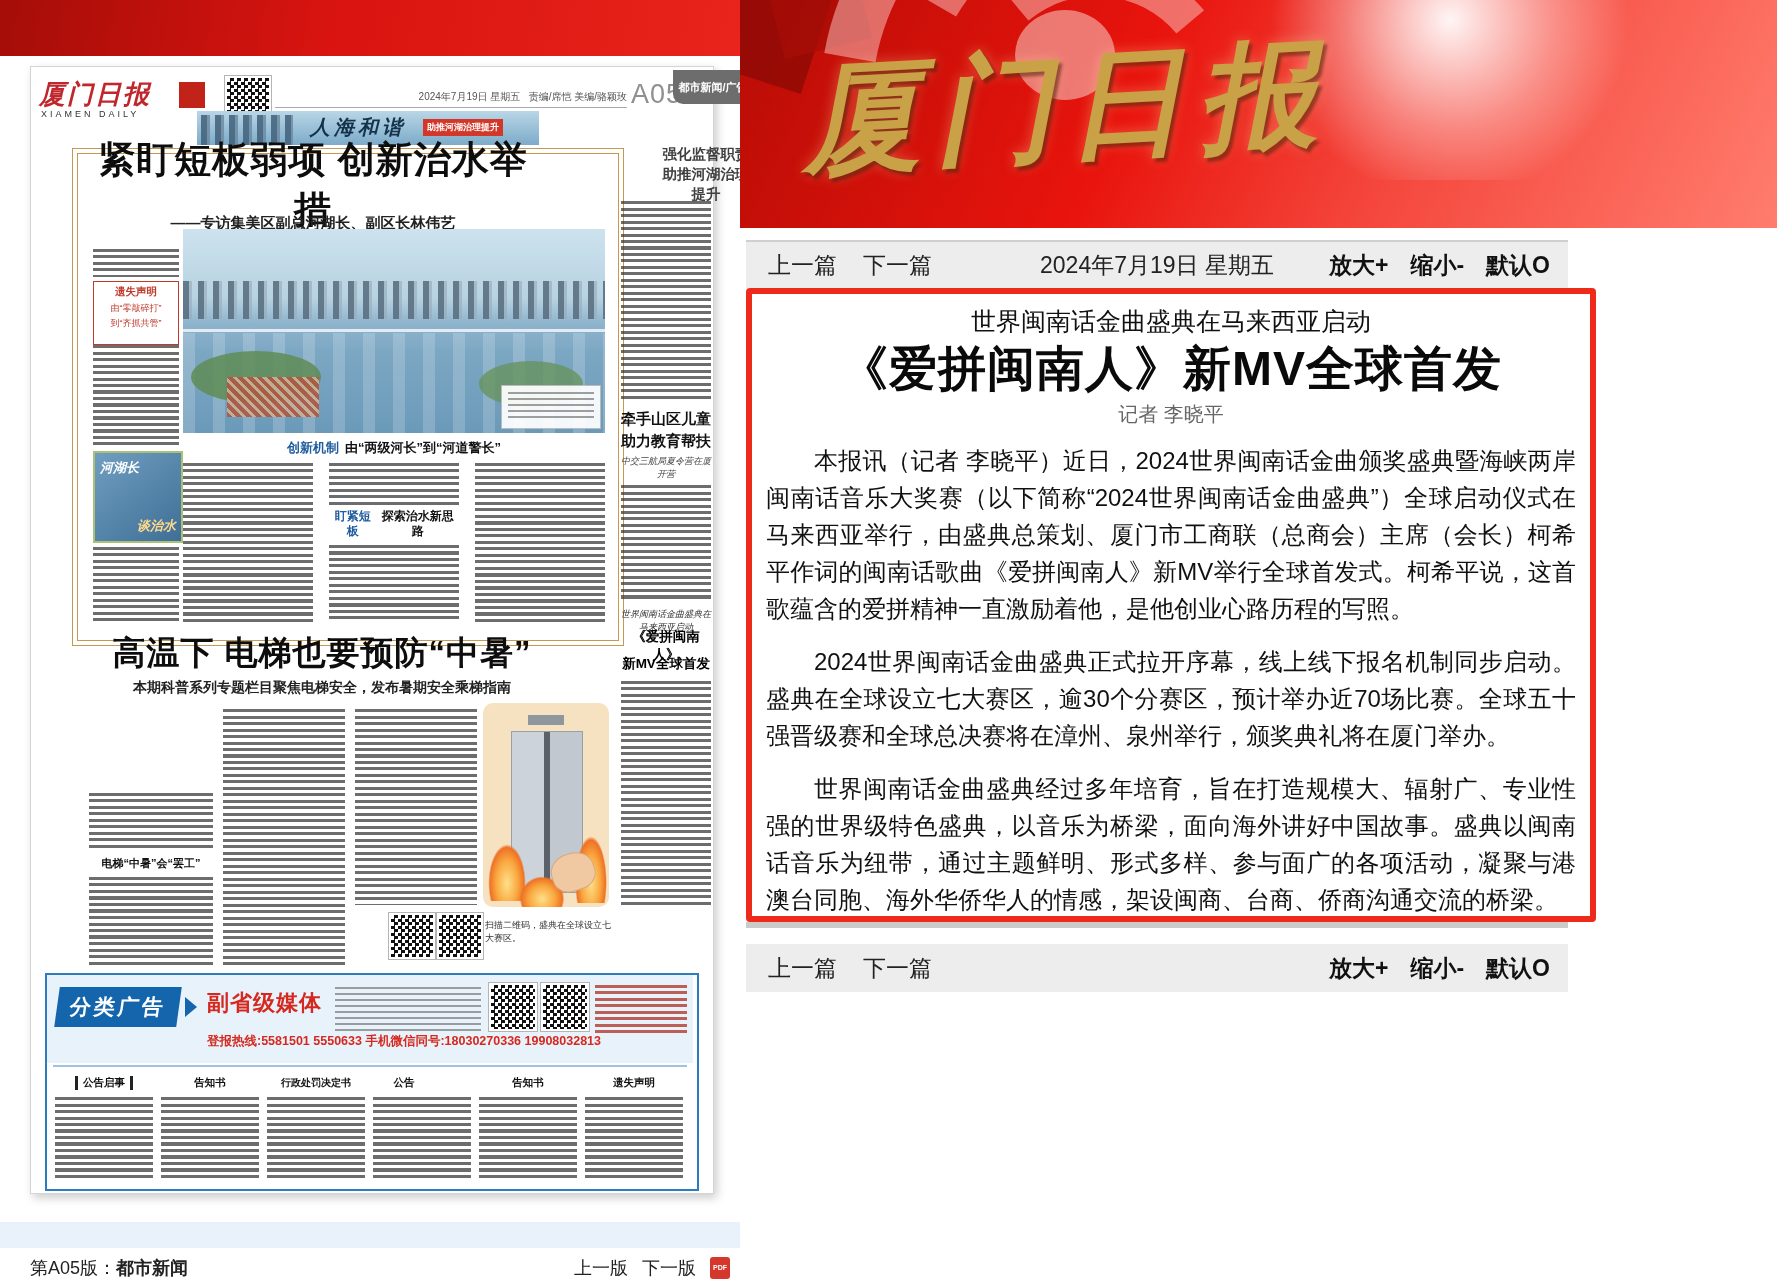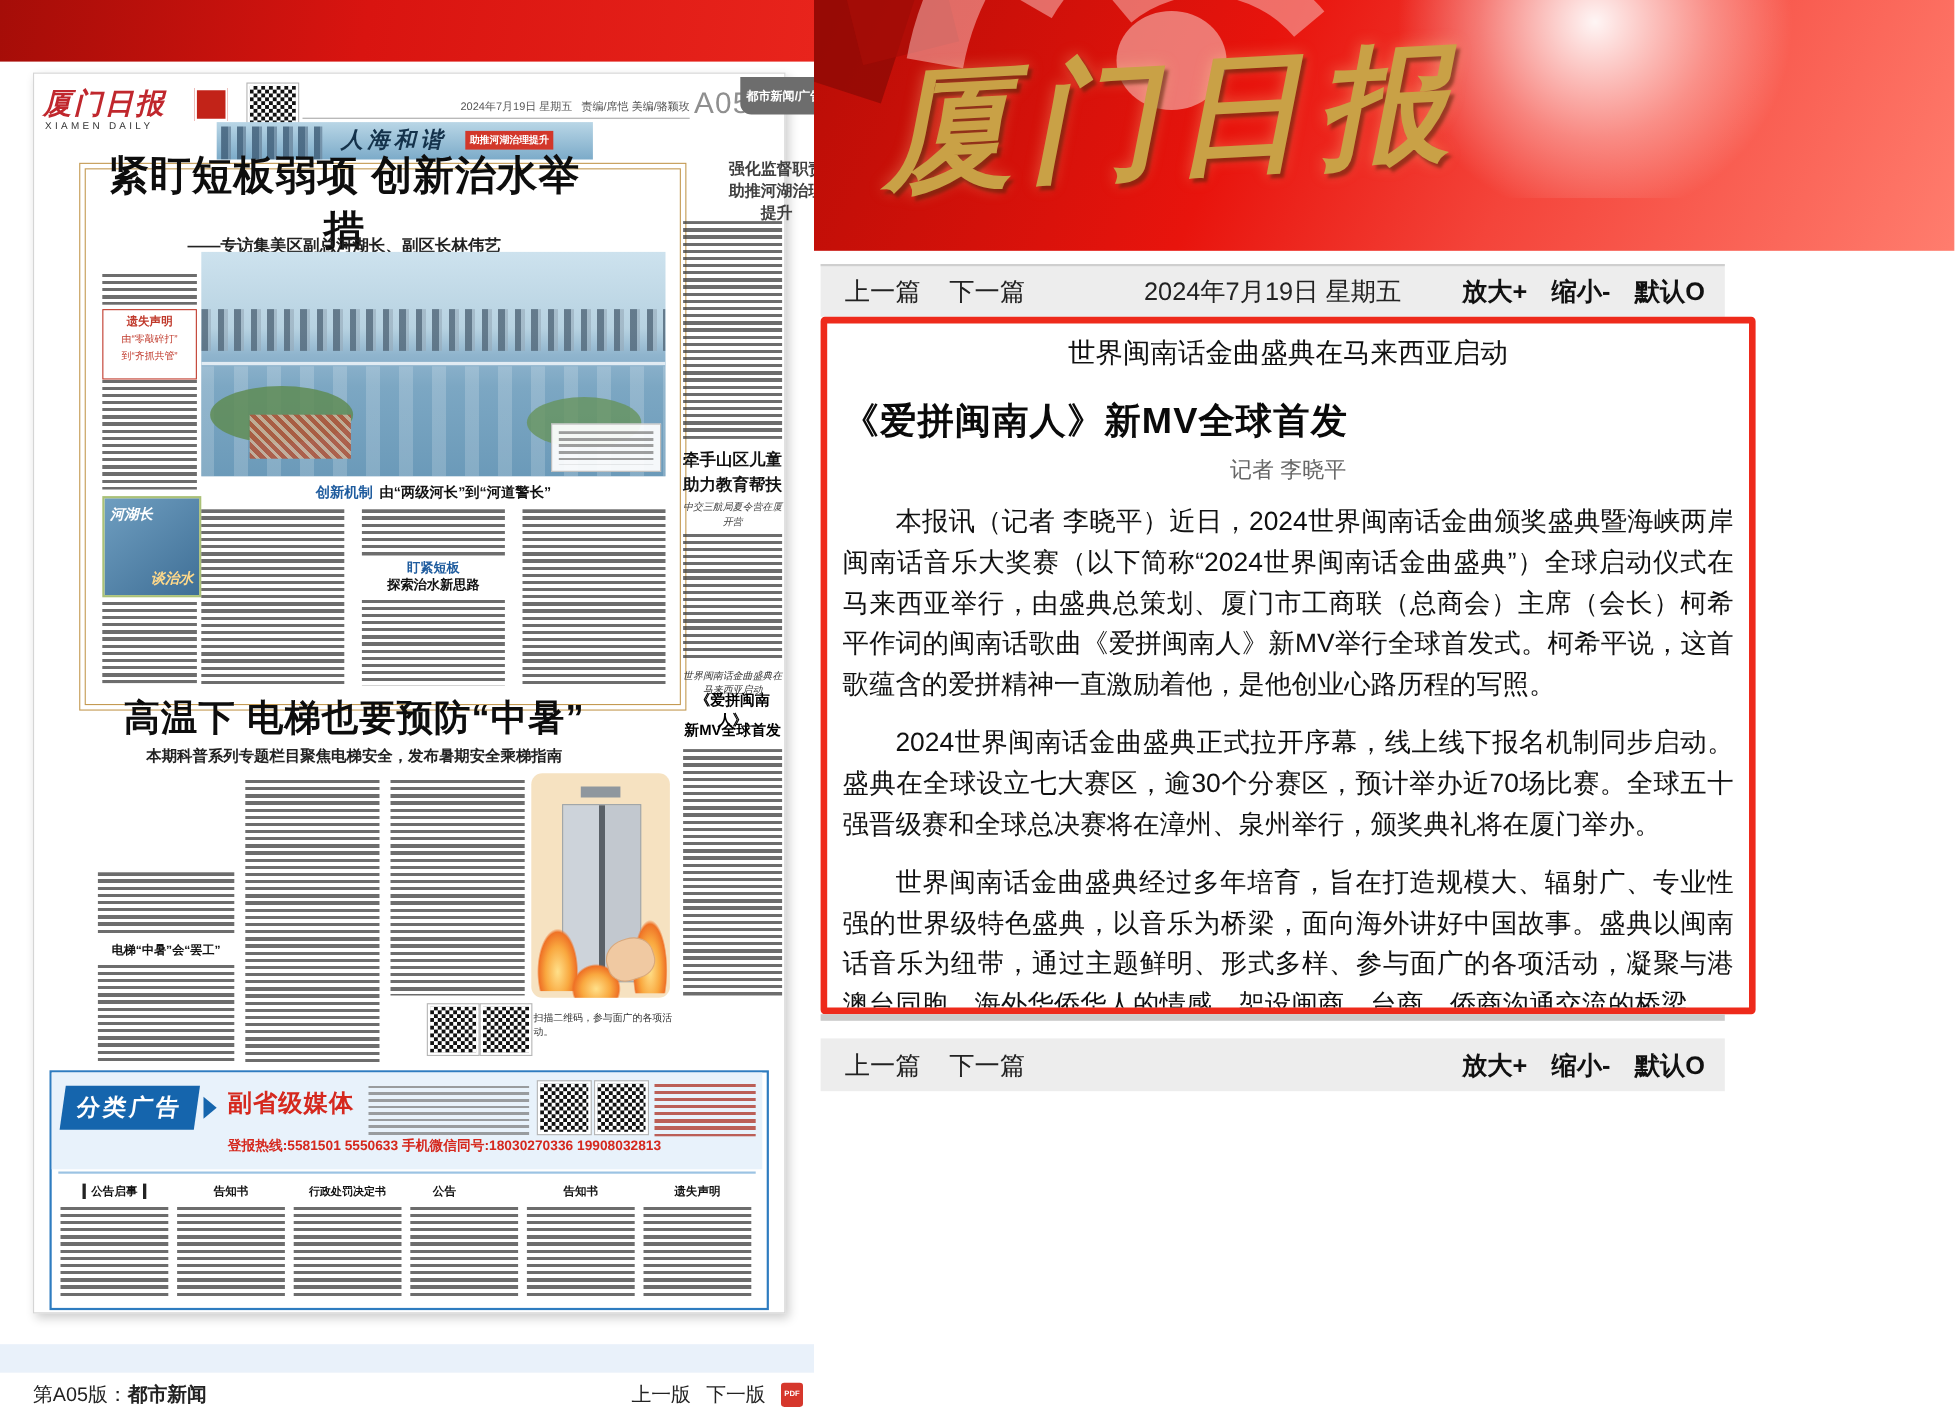--- a/index.html
+++ b/index.html
@@ -76,21 +76,21 @@
           <div class="abs stl" style="left:6px;top:6px;width:86px;height:30px;"></div>
         </div>
       </div>
 
       <div class="abs ctr" style="left:152px;top:372px;width:422px;height:18px;font-size:13px;font-weight:bold;gap:6px;">
         <span style="color:#1f5c9e;">创新机制</span>
         <span style="color:#111;">由“两级河长”到“河道警长”</span>
       </div>
       <div class="abs st" style="left:152px;top:396px;width:130px;height:160px;"></div>
       <div class="abs st" style="left:298px;top:396px;width:130px;height:42px;"></div>
-      <div class="abs ctr" style="left:298px;top:442px;width:130px;height:30px;flex-direction:column;font-size:12px;font-weight:bold;line-height:15px;">
+      <div class="abs ctr" style="left:298px;top:442px;width:130px;height:30px;flex-direction:row;font-size:12px;font-weight:bold;line-height:15px;">
         <span style="color:#1f5c9e;">盯紧短板</span>
         <span style="color:#111;">探索治水新思路</span>
       </div>
       <div class="abs st" style="left:298px;top:478px;width:130px;height:78px;"></div>
       <div class="abs st" style="left:444px;top:396px;width:130px;height:160px;"></div>
 
       <div class="abs ctr" style="left:590px;top:86px;width:90px;height:42px;flex-direction:column;font-size:14.5px;font-weight:900;color:#404040;line-height:20px;margin-left:40px;">
         <span>强化监督职责</span>
         <span>助推河湖治理提升</span>
       </div>
@@ -121,21 +121,21 @@
         <div class="abs" style="left:28px;top:28px;width:70px;height:160px;border:1px solid #98a0a8;background:linear-gradient(90deg,#cdd3da 0 46%,#5a6168 46% 54%,#c2c8cf 54%);"></div>
         <div class="abs" style="left:45px;top:12px;width:36px;height:10px;background:#8f979e;"></div>
         <div class="abs flame" style="left:-2px;top:118px;width:52px;height:80px;"></div>
         <div class="abs flame" style="left:86px;top:106px;width:44px;height:94px;"></div>
         <div class="abs flame" style="left:28px;top:160px;width:62px;height:46px;"></div>
         <div class="abs" style="left:68px;top:150px;width:42px;height:36px;background:#f0c9a2;border-radius:45% 45% 40% 40%;transform:rotate(-18deg);border:1px solid #d8a87c;"></div>
       </div>
 
       <div class="abs qr" style="left:358px;top:846px;width:42px;height:42px;"></div>
       <div class="abs qr" style="left:406px;top:846px;width:42px;height:42px;"></div>
-      <div class="abs" style="left:454px;top:852px;width:126px;height:32px;font-size:9px;color:#333;line-height:13px;">扫描二维码，参与面广的各项活动。</div>
+      <div class="abs" style="left:454px;top:852px;width:126px;height:32px;font-size:9px;color:#333;line-height:13px;">扫描二维码，盛典在全球设立七大赛区。</div>
 
       <div class="abs" style="left:14px;top:906px;width:650px;height:214px;border:2px solid #2e7cc0;background:#fff;">
         <div class="abs" style="left:0;top:0;width:646px;height:88px;background:#e8f2fb;"></div>
         <div class="abs ctr" style="left:10px;top:12px;width:122px;height:40px;background:#1565ad;color:#fff;font-size:21px;font-weight:900;letter-spacing:3px;transform:skewX(-8deg);">分类广告</div>
         <div class="abs" style="left:138px;top:22px;width:0;height:0;border-top:10px solid transparent;border-bottom:10px solid transparent;border-left:12px solid #1565ad;"></div>
         <div class="abs" style="left:160px;top:13px;font-size:22px;font-weight:900;color:#d5281e;letter-spacing:1px;">副省级媒体</div>
         <div class="abs stl" style="left:288px;top:12px;width:146px;height:46px;"></div>
         <div class="abs qr" style="left:442px;top:8px;width:44px;height:44px;"></div>
         <div class="abs qr" style="left:494px;top:8px;width:44px;height:44px;"></div>
         <div class="abs str" style="left:548px;top:10px;width:92px;height:48px;"></div>
@@ -192,21 +192,21 @@
       <span class="navtxt abs" style="left:0;width:822px;text-align:center;">2024年7月19日 星期五</span>
       <span style="margin-left:auto;display:flex;gap:22px;margin-right:18px;z-index:1;">
         <span class="navbold">放大+</span>
         <span class="navbold">缩小-</span>
         <span class="navbold">默认O</span>
       </span>
     </div>
 
     <div class="abs" style="left:6px;top:288px;width:810px;height:612px;border:6px solid #ee2a1b;border-radius:4px;background:#fff;padding:10px 14px 0 14px;overflow:hidden;">
       <div style="text-align:center;font-size:25px;color:#111;line-height:34px;">世界闽南话金曲盛典在马来西亚启动</div>
-      <div style="font-size:33px;font-weight:900;color:#0a0a0a;line-height:54px;margin-top:18px;letter-spacing:1px;">《爱拼闽南人》新MV全球首发</div>
+      <div style="text-align:center;font-size:48px;font-weight:900;color:#0a0a0a;line-height:54px;margin-top:4px;letter-spacing:1px;">《爱拼闽南人》新MV全球首发</div>
       <div style="text-align:center;font-size:20px;color:#666;line-height:28px;margin:4px 0 14px 0;">记者 李晓平</div>
       <p class="body-p">本报讯（记者 李晓平）近日，2024世界闽南话金曲颁奖盛典暨海峡两岸闽南话音乐大奖赛（以下简称“2024世界闽南话金曲盛典”）全球启动仪式在马来西亚举行，由盛典总策划、厦门市工商联（总商会）主席（会长）柯希平作词的闽南话歌曲《爱拼闽南人》新MV举行全球首发式。柯希平说，这首歌蕴含的爱拼精神一直激励着他，是他创业心路历程的写照。</p>
       <p class="body-p">2024世界闽南话金曲盛典正式拉开序幕，线上线下报名机制同步启动。盛典在全球设立七大赛区，逾30个分赛区，预计举办近70场比赛。全球五十强晋级赛和全球总决赛将在漳州、泉州举行，颁奖典礼将在厦门举办。</p>
       <p class="body-p">世界闽南话金曲盛典经过多年培育，旨在打造规模大、辐射广、专业性强的世界级特色盛典，以音乐为桥梁，面向海外讲好中国故事。盛典以闽南话音乐为纽带，通过主题鲜明、形式多样、参与面广的各项活动，凝聚与港澳台同胞、海外华侨华人的情感，架设闽商、台商、侨商沟通交流的桥梁。</p>
     </div>
 
     <div class="abs" style="left:6px;top:922px;width:822px;height:6px;background:#cbcbcb;"></div>
     <div class="abs" style="left:6px;top:944px;width:822px;height:48px;background:#ededed;display:flex;align-items:center;">
       <span class="navtxt" style="margin-left:22px;">上一篇</span>
       <span class="navtxt" style="margin-left:26px;">下一篇</span>

